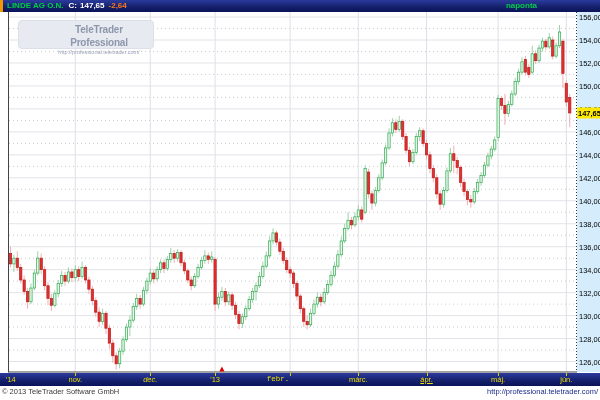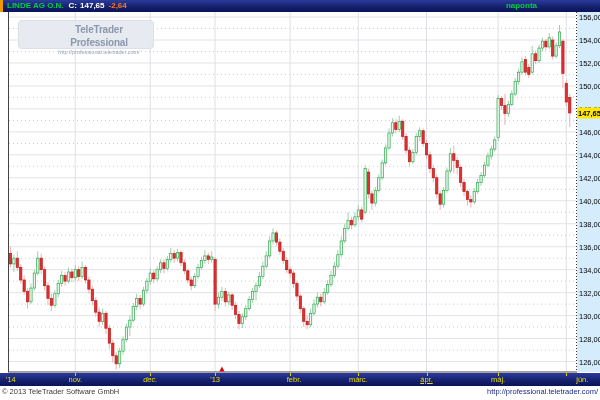--- a/index.html
+++ b/index.html
@@ -462,27 +462,27 @@
 
 <div id="timeAxis">
     <div class="tl" style="left: 6px;">'14</div>
     <div class="tick" style="left: 75.29px;"></div>
     <div class="tl" style="left: 75.29px; transform: translateX(-50%);">nov.</div>
     <div class="tick" style="left: 150.31px;"></div>
     <div class="tl" style="left: 150.31px; transform: translateX(-50%); font-style: italic;">dec.</div>
     <div class="tick" style="left: 215.1px;"></div>
     <div class="tl" style="left: 215.1px; transform: translateX(-50%);">'13</div>
     <div class="tick" style="left: 290.12px;"></div>
-    <div class="tl" style="left: 294px; transform: translateX(-50%);">febr.</div>
+    <div class="tl" style="left: 278px; transform: translateX(-50%); font-family: Liberation Mono, monospace;">febr.</div>
     <div class="tick" style="left: 358.32px;"></div>
     <div class="tl" style="left: 358.32px; transform: translateX(-50%);">márc.</div>
     <div class="tick" style="left: 426.52px;"></div>
     <div class="tl" style="left: 426.52px; transform: translateX(-50%); text-decoration: underline;">ápr.</div>
     <div class="tick" style="left: 498.13px;"></div>
     <div class="tl" style="left: 498.13px; transform: translateX(-50%);">máj.</div>
     <div class="tick" style="left: 566.33px;"></div>
-    <div class="tl" style="left: 566.33px; transform: translateX(-50%); margin-left: 16px;">jún.</div>
+    <div class="tl" style="left: 566.33px; transform: translateX(-50%);">jún.</div>
   </div>
 
 <div id="footer">
   <span class="copy">© 2013 TeleTrader Software GmbH</span>
   <span class="url">http://professional.teletrader.com/</span>
 </div>
 
 </body></html>

